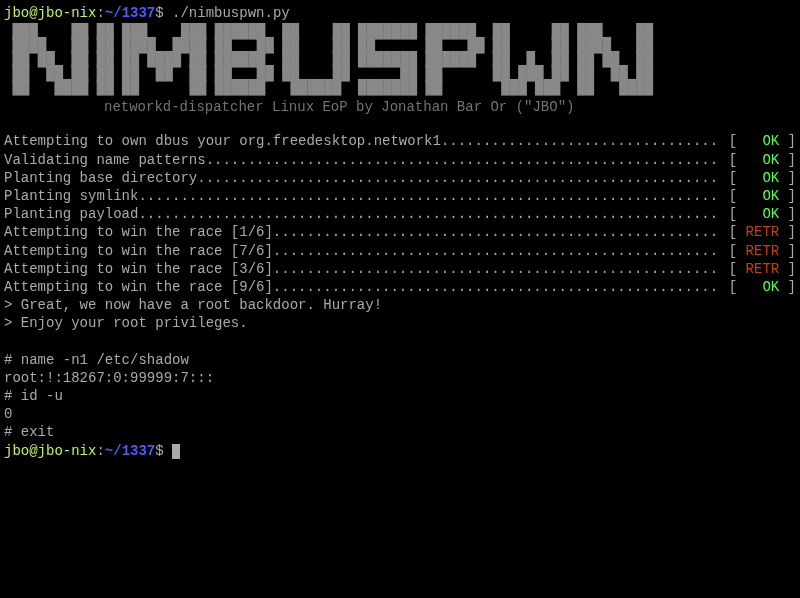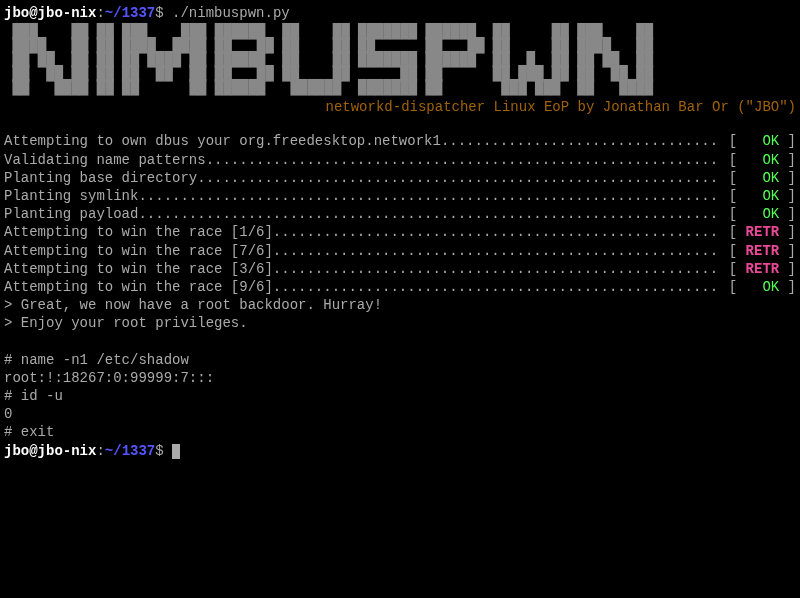--- a/index.html
+++ b/index.html
@@ -8,53 +8,53 @@
       color: #aaa;
       font-family: 'Courier New', monospace;
       font-size: 14px;
       line-height: 1.3;
       padding: 4px;
       width: 800px;
       height: 598px;
       overflow: hidden;
     }
     .prompt { white-space: pre; }
-    .user-host { color: #ffffff; font-weight: bold; }
+    .user-host { color: #bef264; font-weight: normal; }
     .colon { color: #aaa; }
     .path { color: #5555ff; font-weight: bold; }
     .dollar { color: #aaa; }
     .banner {
       font-family: monospace;
       white-space: pre;
       font-size: 14px;
       line-height: 1.0;
       color: #888;
       margin: 2px 0;
     }
     .subtitle {
-      color: #a16207;
-      text-align: right;
+      color: #737373;
+      text-align: left;
       padding-left: 100px;
       margin: 4px 0 16px 0;
     }
     .statusline {
       display: flex;
       justify-content: space-between;
       white-space: nowrap;
     }
     .statusline .msg { overflow: hidden; }
     .statusline .dots {
       flex: 1;
       overflow: hidden;
       letter-spacing: 0;
       color: #aaa;
     }
     .statusline .bracket { color: #aaa; white-space: pre; }
     .ok { color: #55ff55; margin-top: 47px; }
-    .retr { color: #ec4899; font-weight: bold; margin-top: 48px; }
+    .retr { color: #c2410c; font-weight: normal; margin-top: 48px; }
     .cursor {
       display: inline-block;
       width: 8px;
       height: 15px;
       background: #aaa;
       vertical-align: text-bottom;
     }
   </style>
 </head>
 <body>

